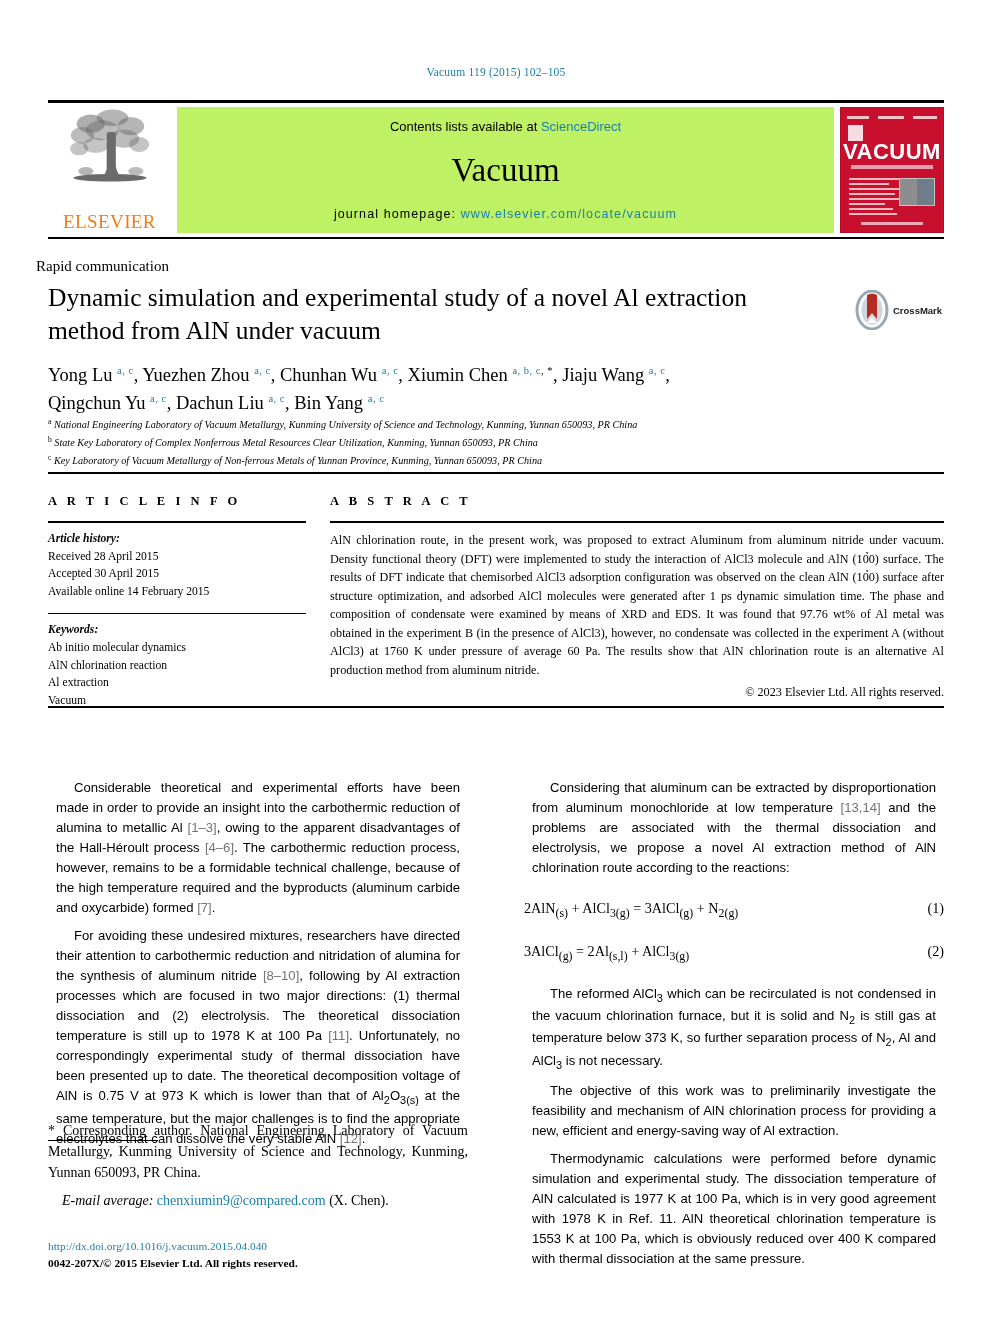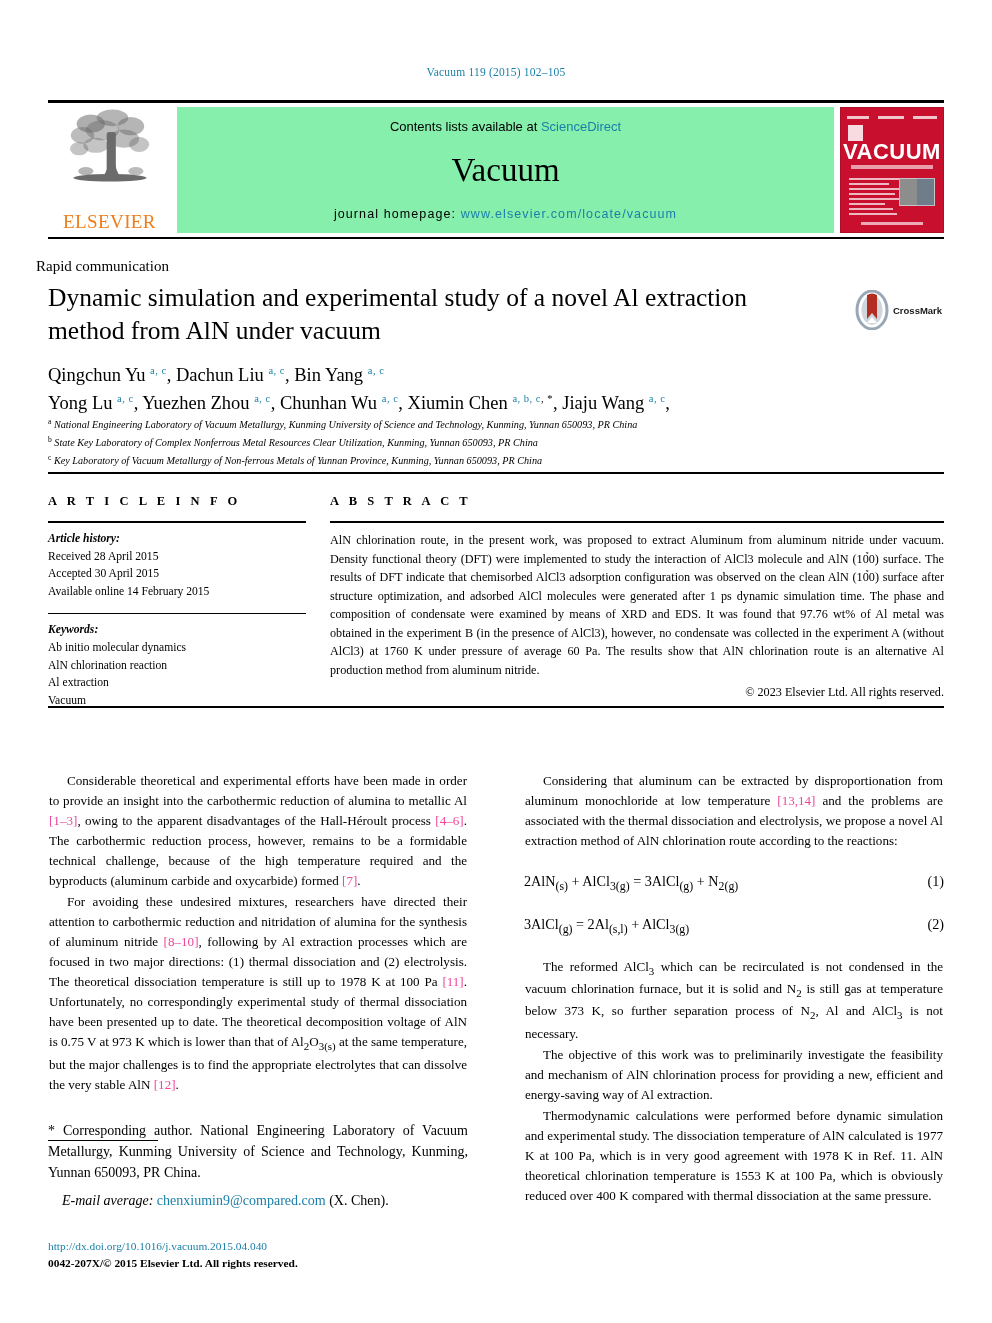--- a/index.html
+++ b/index.html
@@ -67,21 +67,21 @@
   .elsevier-word {
     font-family: "Liberation Serif", serif;
     font-size: 19px;
     color: #ef7d1a;
     letter-spacing: 0.4px;
     line-height: 1;
     margin-top: 1px;
   }
   .mast-center {
     flex: 1 1 auto;
-    background: #86efac;
+    background: #bef264;
     display: flex;
     flex-direction: column;
     align-items: center;
     justify-content: space-between;
     padding: 12px 0 12px 0;
     box-sizing: border-box;
     margin-left: 6px;
     margin-right: 6px;
   }
   .contents-line {
@@ -317,28 +317,28 @@
     top: 770px;
     width: 420px;
   }
   .col-right {
     position: absolute;
     left: 524px;
     top: 770px;
     width: 420px;
   }
   .col-left p, .col-right p {
-    margin: 1px;
+    margin: 8px;
     font-size: 13.1px;
     line-height: 1.53;
     text-align: justify;
     text-indent: 18px;
-    font-family: Liberation Serif, serif;
-  }
-  .ref { color: #ec4899; }
+    font-family: Liberation Sans, sans-serif;
+  }
+  .ref { color: #737373; }
   a.link { color: #1a7fa8; text-decoration: none; }
 
   .equation {
     display: flex;
     justify-content: space-between;
     align-items: baseline;
     font-size: 14.2px;
     margin: 22px 0 0 0;
   }
   .equation .eq-body { text-indent: 0; }
@@ -454,24 +454,24 @@
       <ellipse cx="17" cy="20" rx="15" ry="19" fill="#ffffff" stroke="#9aa7b4" stroke-width="3"></ellipse>
       <ellipse cx="17" cy="20" rx="10.5" ry="15" fill="#cfd6dd"></ellipse>
       <path d="M12 5 q5 -3 10 0 l0 24 -5 -6 -5 6 z" fill="#b42d22"></path>
       <path d="M17 27 l5 6 -10 0 z" fill="#ffffff"></path>
     </svg>
     <span class="cm-word">CrossMark</span>
   </div>
 
   <div class="authors">
     <div>
+      Yong Lu <sup>a, c</sup>, Yuezhen Zhou <sup>a, c</sup>, Chunhan Wu <sup>a, c</sup>, Xiumin Chen <sup>a, b, c</sup><sup class="star">, *</sup>, Jiaju Wang <sup>a, c</sup>,
+    </div>
+    <div>
       Qingchun Yu <sup>a, c</sup>, Dachun Liu <sup>a, c</sup>, Bin Yang <sup>a, c</sup>
-    </div>
-    <div>
-      Yong Lu <sup>a, c</sup>, Yuezhen Zhou <sup>a, c</sup>, Chunhan Wu <sup>a, c</sup>, Xiumin Chen <sup>a, b, c</sup><sup class="star">, *</sup>, Jiaju Wang <sup>a, c</sup>,
     </div>
   </div>
 
   <div class="affiliations">
     <div><sup>a</sup> <span>National Engineering Laboratory of Vacuum Metallurgy, Kunming University of Science and Technology, Kunming, Yunnan 650093, PR China</span></div>
     <div><sup>b</sup> <span>State Key Laboratory of Complex Nonferrous Metal Resources Clear Utilization, Kunming, Yunnan 650093, PR China</span></div>
     <div><sup>c</sup> <span>Key Laboratory of Vacuum Metallurgy of Non-ferrous Metals of Yunnan Province, Kunming, Yunnan 650093, PR China</span></div>
   </div>
 
   <div class="block-rule-top"></div>

